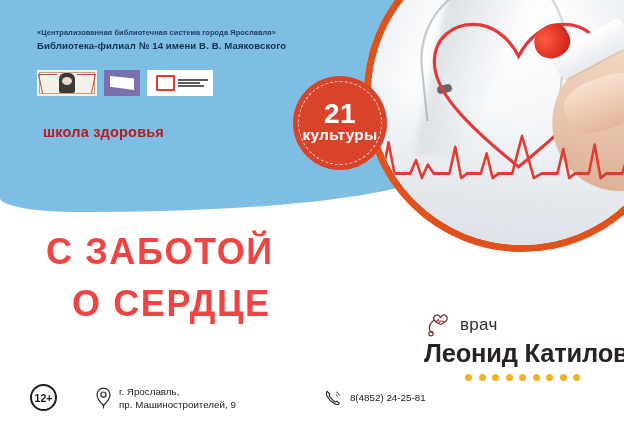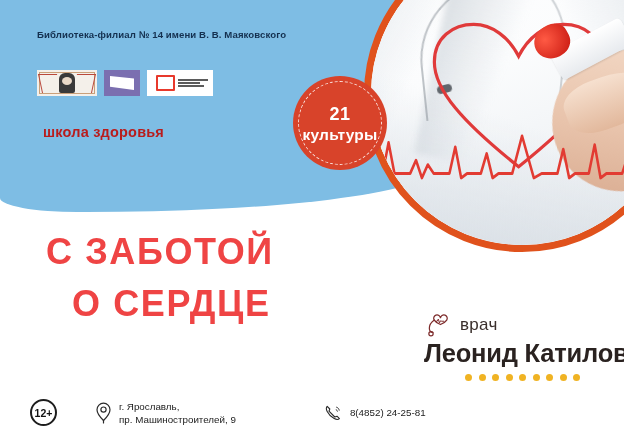--- a/index.html
+++ b/index.html
@@ -119,58 +119,59 @@
   .date-badge{
     position:absolute;left:293px;top:76px;width:94px;height:94px;border-radius:50%;
     background:#d8432a;z-index:7;display:flex;flex-direction:column;
     align-items:center;justify-content:center;color:#fff;text-align:center;
     box-shadow:0 0 0 0 rgba(0,0,0,0);
   }
   .date-badge .dots{
     position:absolute;inset:5px;border-radius:50%;
     border:1.5px dashed rgba(255,255,255,.85);
   }
-  .date-badge .d1{font-size:18px;font-weight:700;line-height:22px;letter-spacing:.5px;}
+  .date-badge .d1{font-size:28px;font-weight:700;line-height:22px;letter-spacing:.5px;}
   .date-badge .d2{font-size:15.5px;font-weight:700;line-height:19px;letter-spacing:.2px;}
   .date-badge .d3{font-size:20px;font-weight:700;line-height:22px;letter-spacing:.3px;}
 
   
   .title{position:absolute;left:46px;top:226px;z-index:6;color:#ef4444;
     font-size:36px;font-weight:700;line-height:52px;letter-spacing:1.6px;}
   .title .l2{margin-left:26px;}
 
   
   .doctor{position:absolute;left:424px;top:312px;z-index:6;text-align:left;}
   .doctor .row1{display:flex;align-items:center;gap:8px;height:26px;}
   .doc-heart{width:28px;height:24px;}
   .doctor .vrach{font-size:17px;color:#3a2f2c;font-weight:400;letter-spacing:.3px;}
   .doctor .name{font-size:25.5px;color:#2a2220;font-weight:700;letter-spacing:-.2px;
     margin-top:1px;white-space:nowrap;}
   .dot-row{position:absolute;left:465px;top:374px;display:flex;gap:6.5px;z-index:6;}
   .dot-row i{width:7px;height:7px;border-radius:50%;background:#f0b323;display:block;}
 
   
-  .footer{position:absolute;left:30px;top:399px;display:flex;align-items:center;gap:16px;z-index:6;}
+  .footer{position:absolute;left:30px;top:384px;display:flex;align-items:center;gap:16px;z-index:6;}
   .age-badge{width:23px;height:23px;border-radius:50%;border:2px solid #1d1d1d;
     display:flex;align-items:center;justify-content:center;font-size:10.5px;font-weight:700;color:#111;}
   .f-item{display:flex;align-items:center;gap:7px;}
   .f-text{font-size:9.8px;line-height:13px;color:#1b1b1b;}
   .pin{width:17px;height:22px;}
   .phone-ic{width:18px;height:18px;}
   .addr{margin-left:22px;}
   .phone-item{margin-left:72px;gap:8px;}
 </style>
 </head>
 <body>
 
 <div class="poster">
 
   <div class="blue-band"></div>
 
   <div class="org-block">
+    <div class="org-line">«Централизованная библиотечная система города Ярославля»</div>
     <div class="org-line l3">Библиотека-филиал № 14 имени В. В. Маяковского</div>
   </div>
 
   <div class="logos">
     <div class="logo logo1">
       <span class="frame"></span>
         <span class="lineL"></span>
         <span class="lineR"></span>
       <span class="portrait"></span>
     </div>

